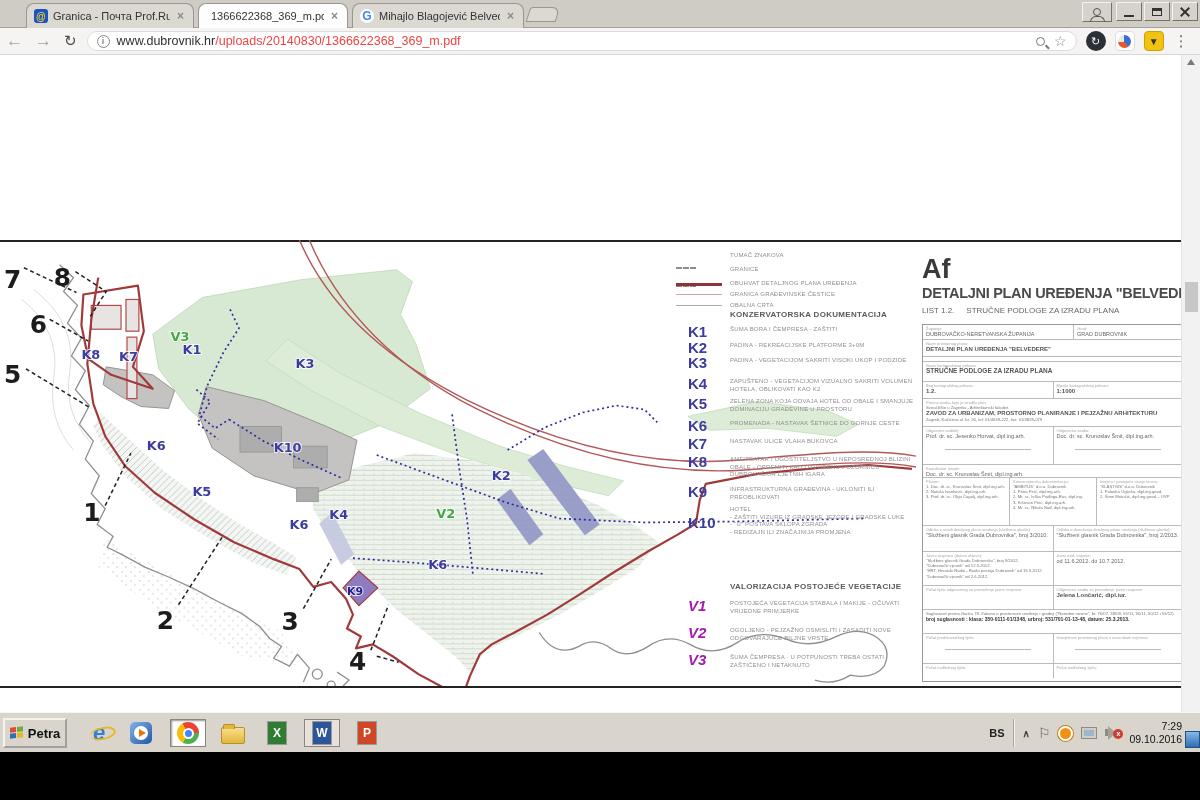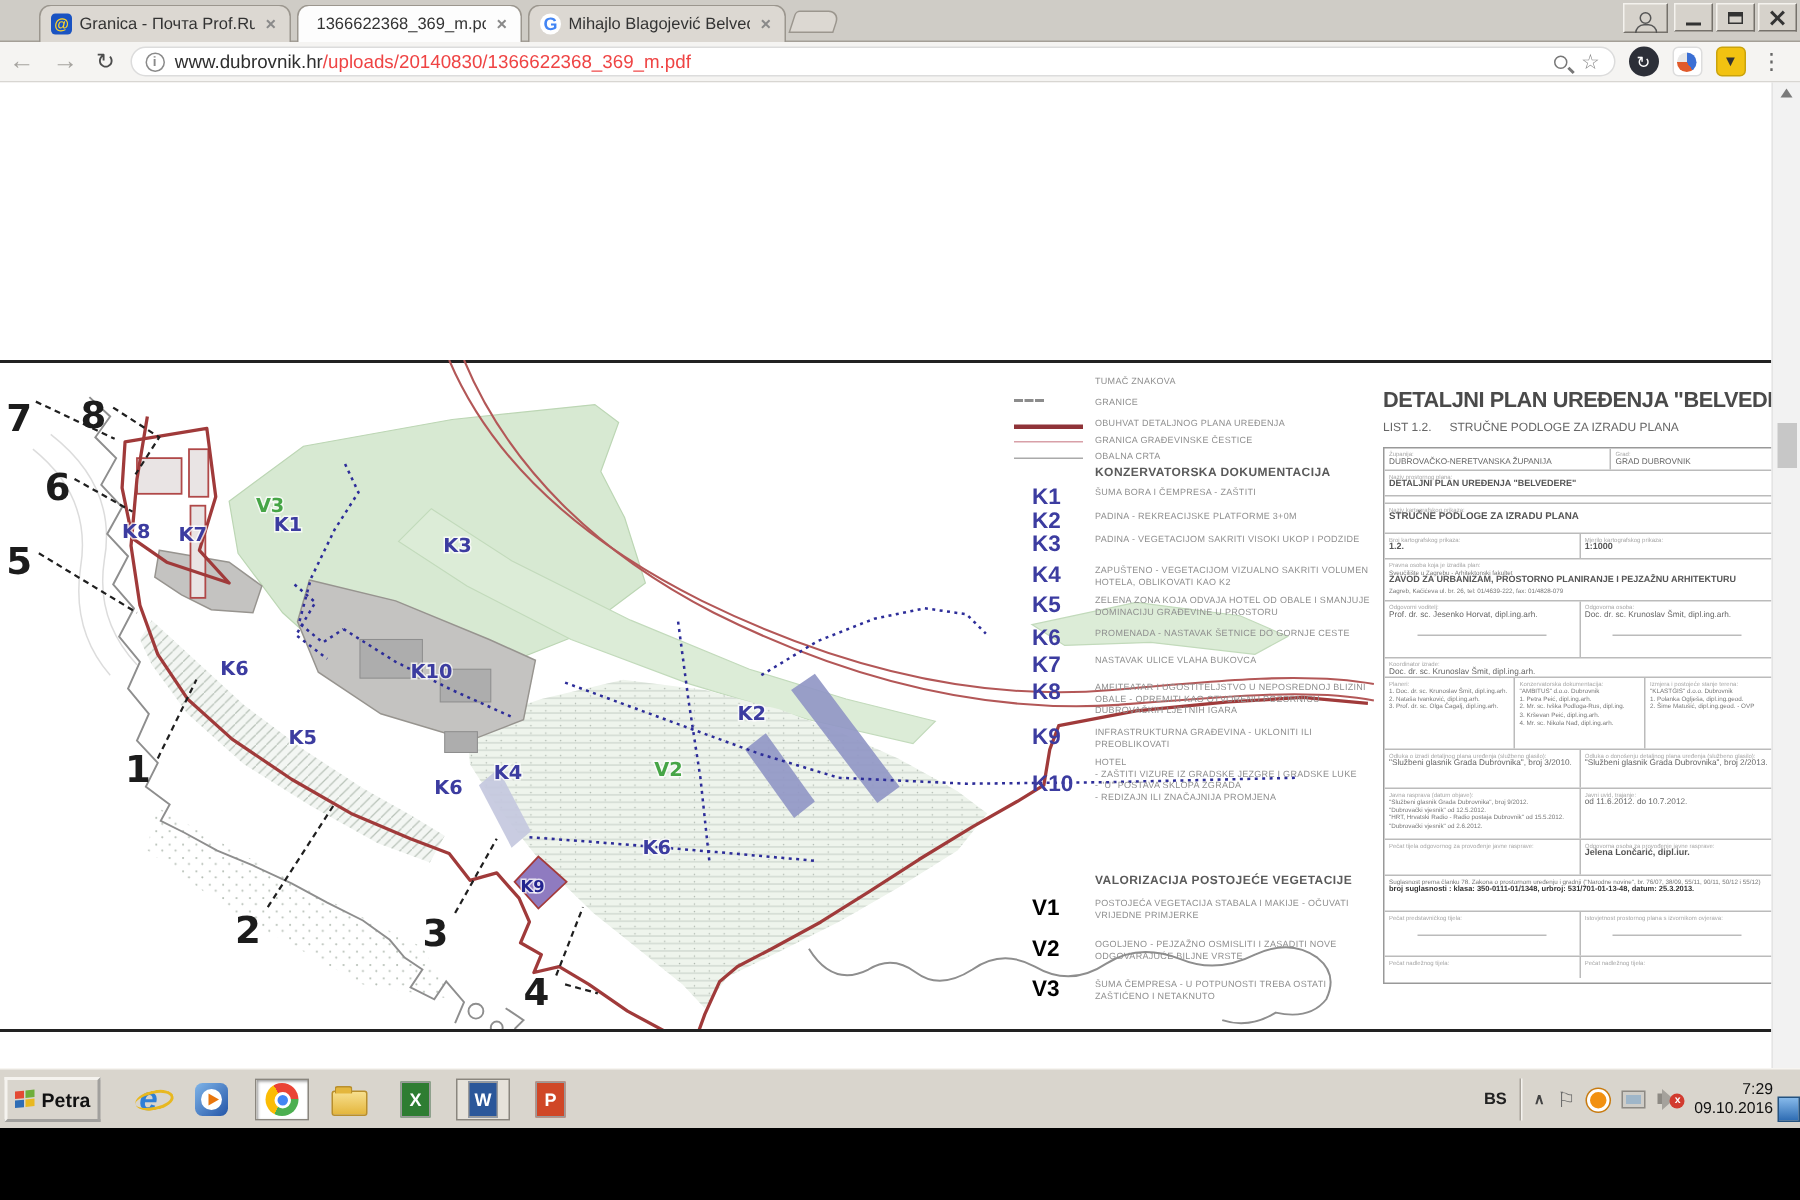--- a/index.html
+++ b/index.html
@@ -103,21 +103,21 @@
   .sym-line { display:block; width:46px; }
   .line-red { border-top:3px solid #8f3338; }
   .line-pink { border-top:1.5px solid #d8a0a8; }
   .line-gray { border-top:1.5px solid #aaaaaa; }
   .dash-pair { display:inline-block; width:20px; border-top:2px dashed #8c8c8c; margin-right:5px; }
   .lg-txt { position:absolute; left:54px; top:0; width:188px; font-size:6px; color:#8f8f8f;
     letter-spacing:0.2px; line-height:7.5px; text-transform:uppercase; }
   .lg-head { position:absolute; left:54px; width:188px; font-size:8px; font-weight:bold;
     color:#5a5a5a; letter-spacing:0.3px; }
   .k-code { position:absolute; left:12px; top:-3px; font-size:15px; font-weight:bold; color:#3c3ca0; }
-  .k-code.v { color:#000000; }
+  .k-code.v { color:#a21caf;font-style:italic; }
   .k-desc { white-space:pre-line; }
 
   
   .tb { position:absolute; left:922px; top:201px; width:262px; color:#555; }
   .tb-logo { font-size:27px; font-weight:bold; color:#3a3a3a; line-height:26px; }
   .tb-title { font-size:14.5px; font-weight:bold; color:#4a4a4a; letter-spacing:-0.3px; margin-top:3px; white-space:nowrap; }
   .tb-sub { font-size:8px; color:#666; margin-top:5px; }
   .tb-sub .g { margin-left:12px; }
   .tb-table { margin-top:9px; border:1px solid #999; height:358px; overflow:hidden; background:#fff; }
   .r { display:flex; border-bottom:1px solid #bbb; }
@@ -451,20 +451,21 @@
           <span class="k-code v">V2</span>
           <span class="lg-txt k-desc">OGOLJENO - PEJZAŽNO OSMISLITI I ZASADITI NOVE ODGOVARAJUĆE BILJNE VRSTE</span>
         </div>
       <div class="lg-row" style="top:406px;">
           <span class="k-code v">V3</span>
           <span class="lg-txt k-desc">ŠUMA ČEMPRESA - U POTPUNOSTI TREBA OSTATI ZAŠTIĆENO I NETAKNUTO</span>
         </div>
     </div>
 
     <div class="tb">
+      <div class="tb-logo">Af</div>
       <div class="tb-title">DETALJNI PLAN UREĐENJA "BELVEDERE"</div>
       <div class="tb-sub">
         <span>LIST 1.2.</span><span class="g">STRUČNE PODLOGE ZA IZRADU PLANA</span>
       </div>
       <div class="tb-table">
         <div class="r" style="height:15px;">
           <div class="c" style="flex:1.4;">
               <div class="cap">Županija:</div>
               <div class="val">DUBROVAČKO-NERETVANSKA ŽUPANIJA</div>
             </div>

